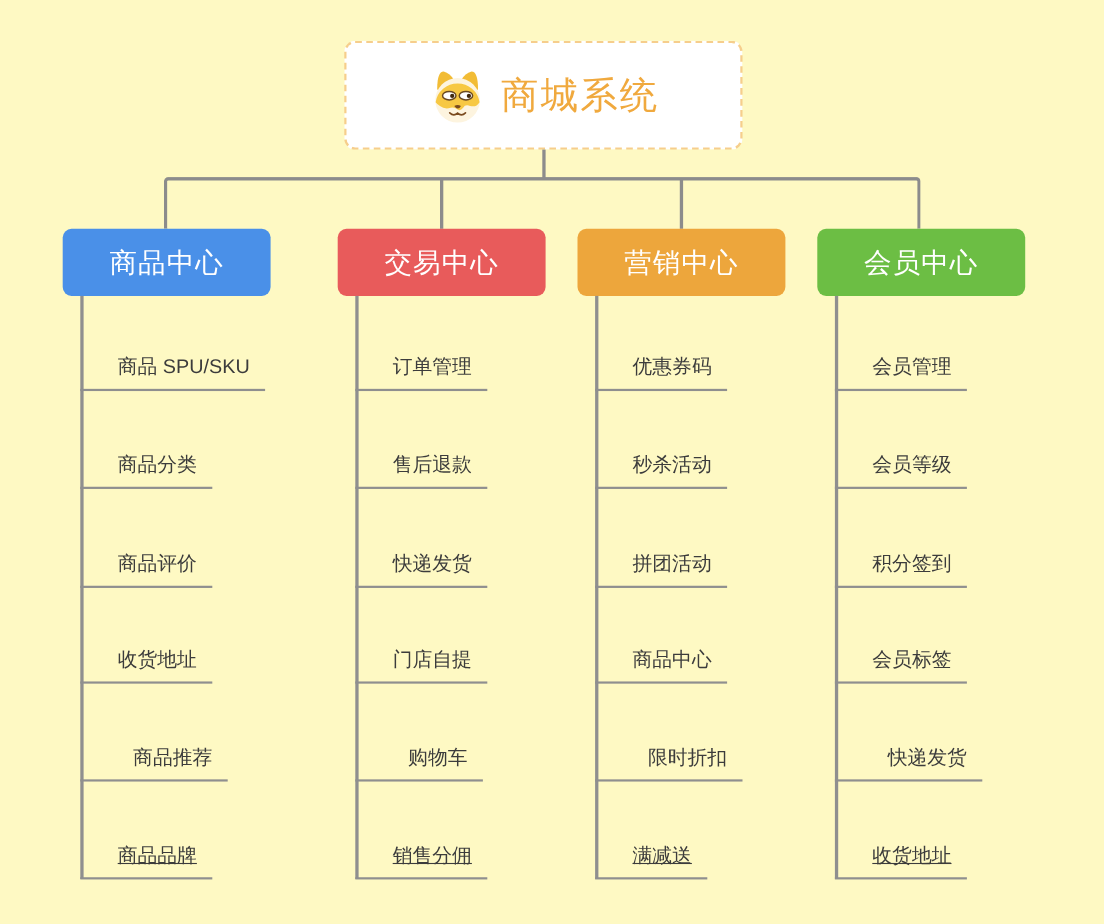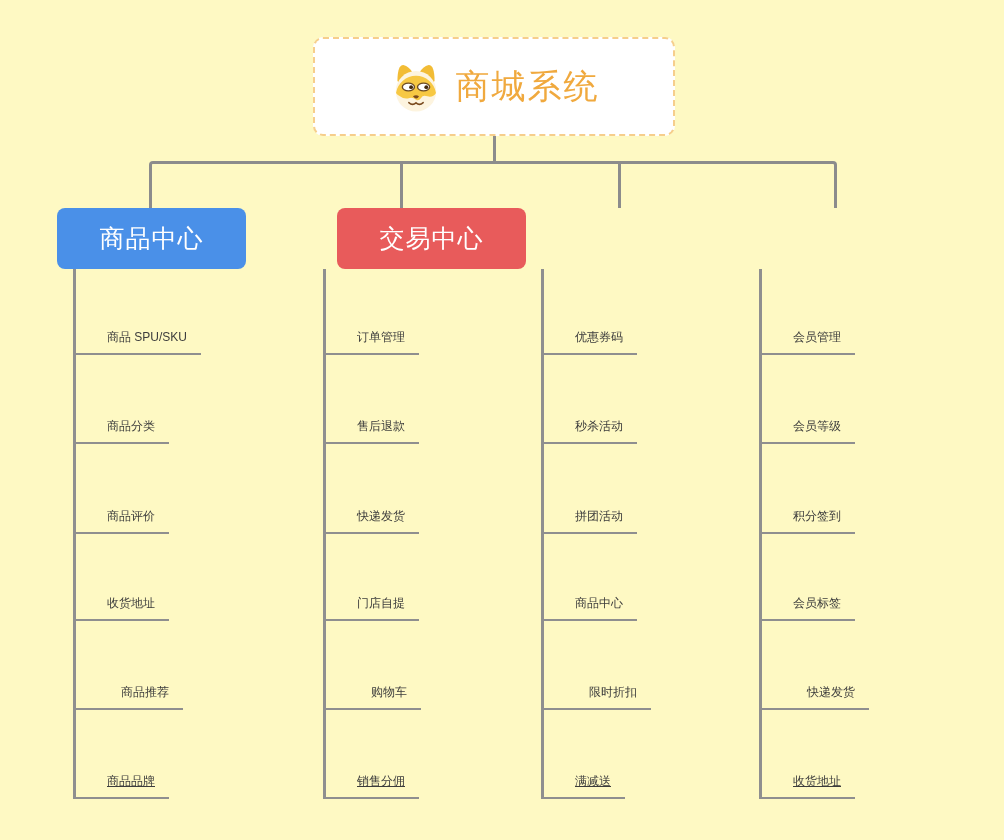--- a/index.html
+++ b/index.html
@@ -66,21 +66,21 @@
     border-radius: 8px;
     display: flex;
     align-items: center;
     justify-content: center;
     color: #ffffff;
     font-size: 25px;
     letter-spacing: 1px;
     white-space: nowrap;
   }
   .branch-0 { left: 57px; }
-  .branch-1 { left: 307px; margin-left: 30px; }
+  .branch-1 { left: 307px; }
   .branch-2 { left: 525px; }
   .branch-3 { left: 743px; }
 
   
   .column {
     position: absolute;
     top: 269px;
     height: 530px;
     border-left: 3px solid #8f8f8f;
   }
@@ -88,21 +88,21 @@
   .col-1 { left: 323px; }
   .col-2 { left: 541px; }
   .col-3 { left: 759px; }
 
   .child-topic {
     position: absolute;
     left: -3px;               
     transform: translateY(-100%);
     padding: 0 14px 8px 34px;
     border-bottom: 2px solid #8f8f8f;
-    font-size: 12px;
+    font-size: 18px;
     line-height: 1.25;
     color: #3c3c3c;
     white-space: nowrap;
   }
   .row-0 { top: 86px; }
   .row-1 { top: 175px; }
   .row-2 { top: 265px; }
   .row-3 { top: 352px; }
   .row-4 { top: 441px; padding-left: 48px; }
   .row-5 { top: 530px; text-decoration: underline; }
@@ -128,20 +128,22 @@
     <span class="root-title">商城系统</span>
   </div>
 
   <div class="vline stub-root" style="background-color: rgb(140, 140, 140);"></div>
   <div class="bus-frame" style="border-color: rgb(140, 140, 140);"></div>
   <div class="vline drop-mid-1" style="background-color: rgb(140, 140, 140);"></div>
   <div class="vline drop-mid-2" style="background-color: rgb(140, 140, 140);"></div>
 
   <div class="branch-node branch-0" style="background-color: rgb(74, 144, 232);">商品中心</div>
   <div class="branch-node branch-1" style="background-color: rgb(232, 91, 91);">交易中心</div>
+  <div class="branch-node branch-2" style="background-color: rgb(237, 166, 60);">营销中心</div>
+  <div class="branch-node branch-3" style="background-color: rgb(108, 190, 68);">会员中心</div>
 
   <div class="column col-0" style="border-left-color: rgb(143, 143, 143);">
     <div class="child-topic row-0">商品 SPU/SKU</div>
     <div class="child-topic row-1">商品分类</div>
     <div class="child-topic row-2">商品评价</div>
     <div class="child-topic row-3">收货地址</div>
     <div class="child-topic row-4">商品推荐</div>
     <div class="child-topic row-5">商品品牌</div>
   </div>
 

